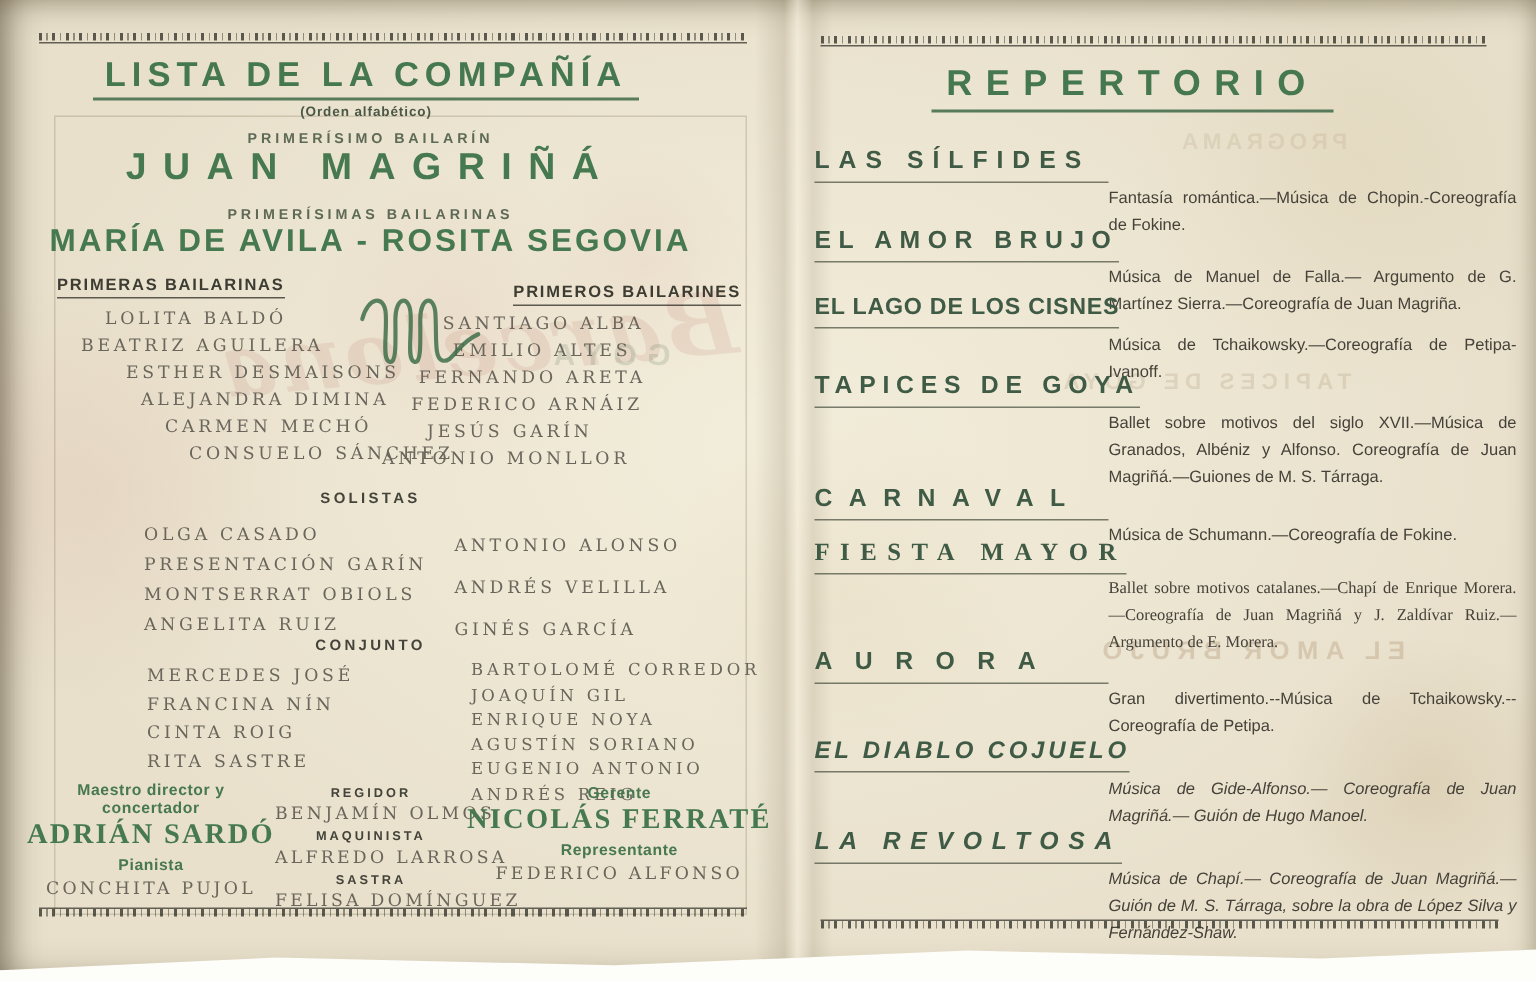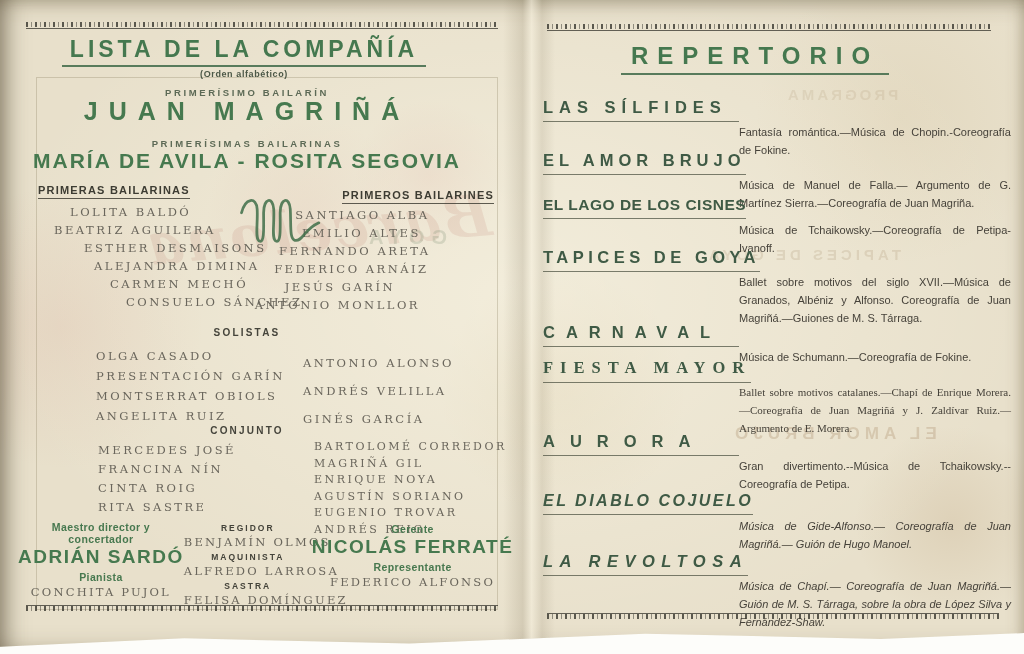--- a/index.html
+++ b/index.html
@@ -64,21 +64,21 @@
   .sol-right{position:absolute;left:289px;top:349px;} .sol-right .name-row{line-height:28px;}
   .conj-head{top:425px;right:30px;}
   .conj-left{position:absolute;left:84px;top:441px;} .conj-left .name-row{line-height:19px;}
   .conj-right{position:absolute;left:300px;top:439px;} .conj-right .name-row{line-height:16.5px;font-size:11px;}
   .credits{position:absolute;left:4px;right:4px;top:518px;display:flex;}
   .credit-col{text-align:center;}
   .credit-left{width:200px;} .credit-center{width:128px;padding-top:4px;} .credit-right{flex:1;padding-top:2px;}
   .c-role{font-size:10.5px;font-weight:bold;color:#47784f;letter-spacing:.4px;margin-top:3px;}
   .credit-center .c-role{font-size:8.5px;color:#44433a;letter-spacing:2px;margin-top:1px;}
   .c-name{font-family:"DejaVu Serif",serif;font-size:11.5px;letter-spacing:2.2px;color:#6a665c;margin:2px 0 3px;white-space:nowrap;}
-  .credit-left .idx-0 .c-name,.credit-right .idx-0 .c-name{font-family:Liberation Sans, sans-serif;font-size:19px;letter-spacing:1.5px;color:#46794f;font-weight:700;margin:1px 0 2px;}
+  .credit-left .idx-0 .c-name,.credit-right .idx-0 .c-name{font-family:Liberation Serif, serif;font-size:19px;letter-spacing:1.5px;color:#46794f;font-weight:700;margin:1px 0 2px;}
 
   
   .rp-title-wrap{top:42px;right:36px;}
   .rp-title{display:inline-block;font-size:24px;font-weight:600;letter-spacing:9px;color:#45784f;border-bottom:2px solid rgba(62,104,72,.85);padding:0 10px 3px;white-space:nowrap;}
   .rep-items{position:absolute;left:8px;top:14px;right:0;height:654px;}
   .rep-item{position:absolute;left:0;right:0;}
   .rt{display:inline-block;min-width:196px;font-size:16.5px;font-weight:700;color:#3f5a45;border-bottom:1.5px solid rgba(70,75,60,.7);padding-bottom:4px;white-space:nowrap;}
   .rd{position:absolute;left:196px;top:26px;width:272px;font-size:11px;line-height:1.62;color:#46423a;text-align:justify;}
   .rep-items .idx-0{top:84px;} .rep-items .idx-0 .rt{letter-spacing:6px;}
   .rep-items .idx-1{top:137px;} .rep-items .idx-1 .rt{letter-spacing:5px;}
@@ -172,24 +172,24 @@
       <div class="conj-left">
 
       <div class="name-row idx-0">MERCEDES JOSÉ</div>
           <div class="name-row idx-2">FRANCINA NÍN</div>
           <div class="name-row idx-3">CINTA ROIG</div>
           <div class="name-row idx-4">RITA SASTRE</div>
         </div>
       <div class="conj-right">
 
       <div class="name-row idx-0">BARTOLOMÉ CORREDOR</div>
-          <div class="name-row idx-1">MAGRIÑÁ GIL</div>
+          <div class="name-row idx-1">JOAQUÍN GIL</div>
           <div class="name-row idx-2">ENRIQUE NOYA</div>
           <div class="name-row idx-3">AGUSTÍN SORIANO</div>
-          <div class="name-row idx-4">EUGENIO TROVAR</div>
+          <div class="name-row idx-4">EUGENIO ANTONIO</div>
           <div class="name-row idx-5">ANDRÉS REIG</div>
         </div>
 
       <div class="credits">
         <div class="credit-col credit-left">
 
             <div class="credit-item idx-0">
               <div class="c-role">Maestro director y concertador</div>
               <div class="c-name">ADRIÁN SARDÓ</div>
             </div>

